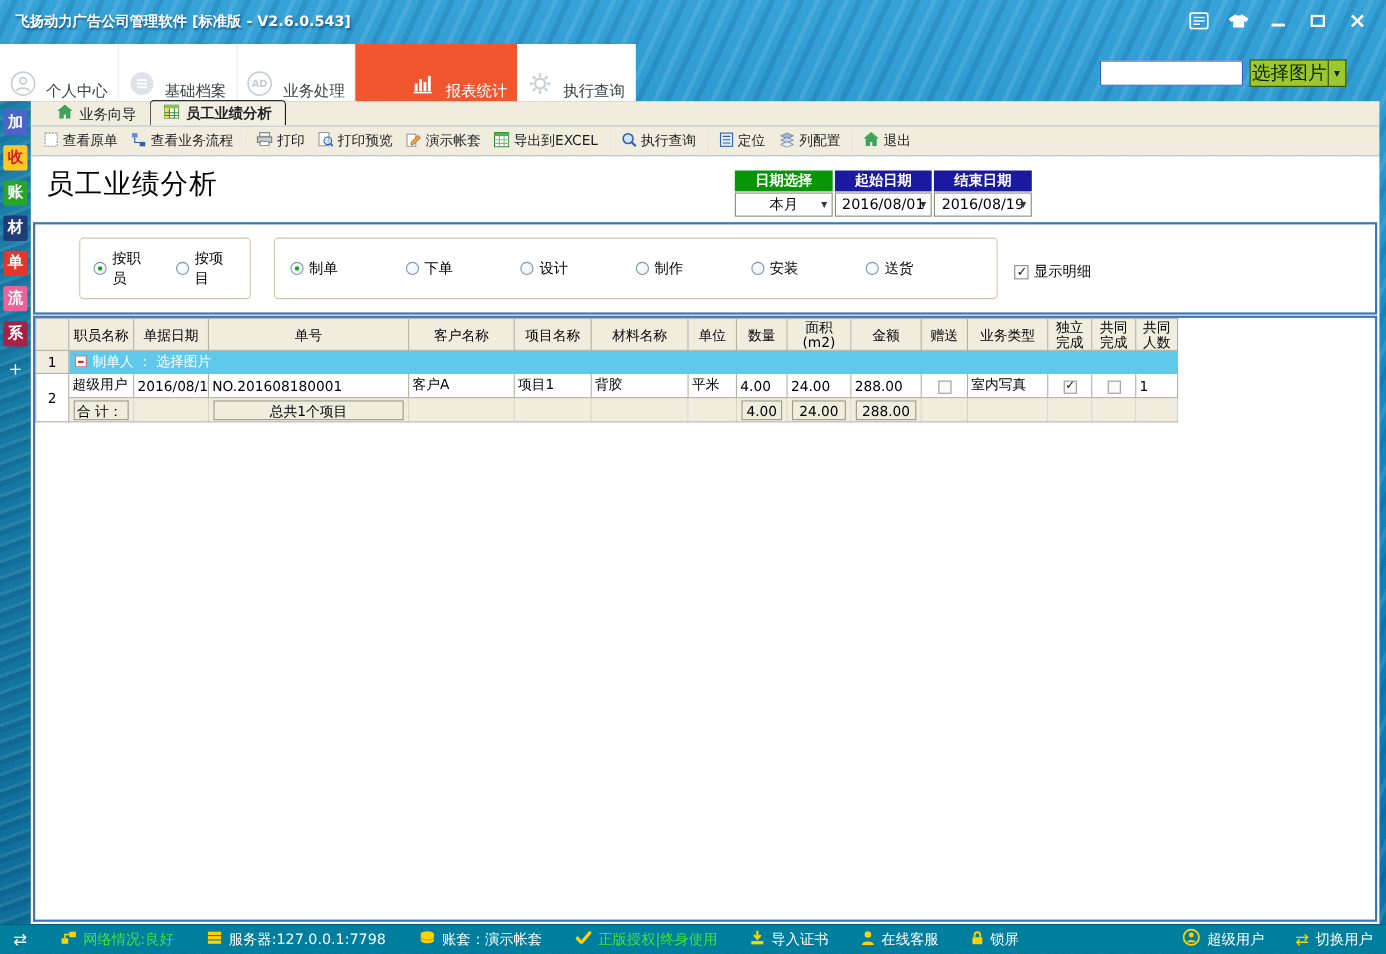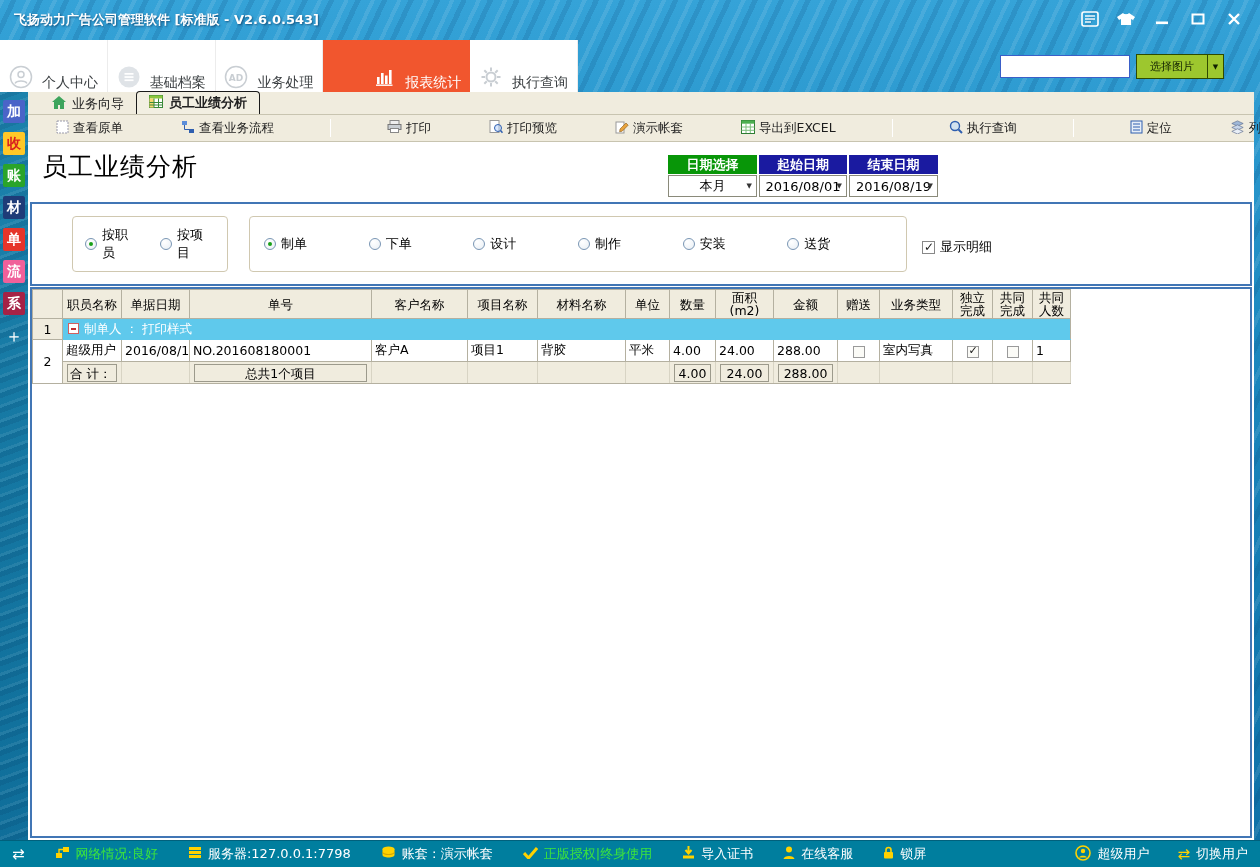--- a/index.html
+++ b/index.html
@@ -15,34 +15,34 @@
   .titlebar { position:absolute; left:0; top:0; width:1260px; height:40px; }
   .title-text { position:absolute; left:14px; top:11px; color:#fff; font-size:13px; font-weight:bold; text-shadow:1px 1px 2px rgba(0,40,80,.6); }
   .win-controls { position:absolute; right:14px; top:9px; display:flex; gap:12px; align-items:center; }
   .winbtn { width:24px; height:20px; display:flex; align-items:center; justify-content:center; cursor:pointer; }
   
   .navbar { position:absolute; left:0; top:40px; width:578px; height:52px; background:#fff; display:flex; }
   .nav-item { flex:1; display:flex; align-items:flex-end; justify-content:center; gap:9px; font-size:14px; color:#3C4043; border-right:1px solid #ECECEC; cursor:pointer; }
   .nav-item.active { background:#F1562E; color:#fff; border-right:none;padding-left:40px; }
   .img-input { position:absolute; left:1000px; top:55px; width:130px; height:23px; border:1px solid #3A5FC8; background:#fff; font-size:13px; padding:0 4px; }
   .img-btn { position:absolute; left:1136px; top:54px; width:88px; height:25px; background:#9DC72E; border:1px solid #2F4A00; display:flex; align-items:center; cursor:pointer; }
-  .img-btn .lbl { flex:1; text-align:center; font-size:11px; color:#102000; }
+  .img-btn .lbl { flex:1; text-align:center; font-size:17px; color:#102000; }
   .img-btn .arr { width:16px; height:100%; border-left:1px solid #2F4A00; display:flex; align-items:center; justify-content:center; font-size:7px; color:#102000; }
   
   .side-strip { position:absolute; left:0; top:92px; width:28px; height:748px;
     background: repeating-linear-gradient(160deg, rgba(255,255,255,0.08) 0 3px, rgba(0,40,80,0.12) 3px 8px, rgba(255,255,255,0) 8px 14px),
       linear-gradient(180deg,#1C82AC,#0F6E9A); }
   .tile { width:22px; height:23px; margin:0 auto 9px auto; border-radius:2px; text-align:center; line-height:23px; font-size:14px; font-weight:bold; cursor:pointer; }
   .tile.first { margin-top:8px; }
   .tile.plus { font-size:18px; font-weight:normal; }
   
   .tabstrip { position:absolute; left:28px; top:92px; width:1226px; height:23px; background:#F0ECDE; display:flex; align-items:flex-end; padding-left:12px; border-bottom:1px solid #C8C4B0; }
   .tab { height:21px; display:flex; align-items:center; gap:6px; padding:0 12px; font-size:13px; color:#222; border-radius:4px 4px 0 0; cursor:pointer; }
   .tab.active { height:23px; background:#F2EFE2; border:1px solid #1a1a1a; border-bottom:none; font-weight:bold; }
-  .toolbar { position:absolute; left:28px; top:115px; width:1226px; height:27px; background:#F0ECDE; border-bottom:1px solid #C8C4B0; display:flex; align-items:center; padding-left:22px;gap:46px; }
+  .toolbar { position:absolute; left:28px; top:115px; width:1226px; height:27px; background:#F0ECDE; border-bottom:1px solid #C8C4B0; display:flex; align-items:center; padding-left:6px; }
   .tbtn { display:flex; align-items:center; gap:4px; font-size:12.5px; color:#1d1d1d; padding:3px 6px; border-radius:2px; cursor:pointer; white-space:nowrap; }
   .tsep { width:1px; height:18px; background:#B8B4A0; border-right:1px solid #fff; margin:0 4px; }
   
   .content { position:absolute; left:28px; top:142px; width:1226px; height:698px; background:#fff; }
   .page-title { position:absolute; left:42px; top:150px; font-size:25px; color:#000; letter-spacing:1px; }
   .date-block { position:absolute; left:668px; top:155px; display:grid; grid-template-columns:89px 88px 89px; grid-auto-rows:19px 22px; column-gap:2px; row-gap:1px; }
   .dh { color:#fff; font-size:13px; font-weight:bold; text-align:center; line-height:19px; }
   .dh.green { background:#089608; }
   .dh.navy { background:#1A1AA0; }
   .dsel { position:relative; background:#fff; border:1px solid #8A8A7A; font-size:13px; color:#000; display:flex; align-items:center; justify-content:center; cursor:pointer; }
@@ -394,21 +394,21 @@
         <td>独立
 完成</td>
         <td>共同
 完成</td>
         <td>共同
 人数</td>
       </tr>
       <tr class="grp">
         <td class="rn">1</td>
         <td class="gcell" colspan="15">
-          <span class="collapse-box"></span><span>制单人 ： 打印样式</span>
+          <span class="collapse-box"></span><span>制单人 ： 选择图片</span>
         </td>
       </tr>
       <tr class="dat">
         <td class="rn" rowspan="2">2</td>
         <td>超级用户</td>
         <td>2016/08/18</td>
         <td>NO.201608180001</td>
         <td>客户A</td>
         <td>项目1</td>
         <td>背胶</td>

